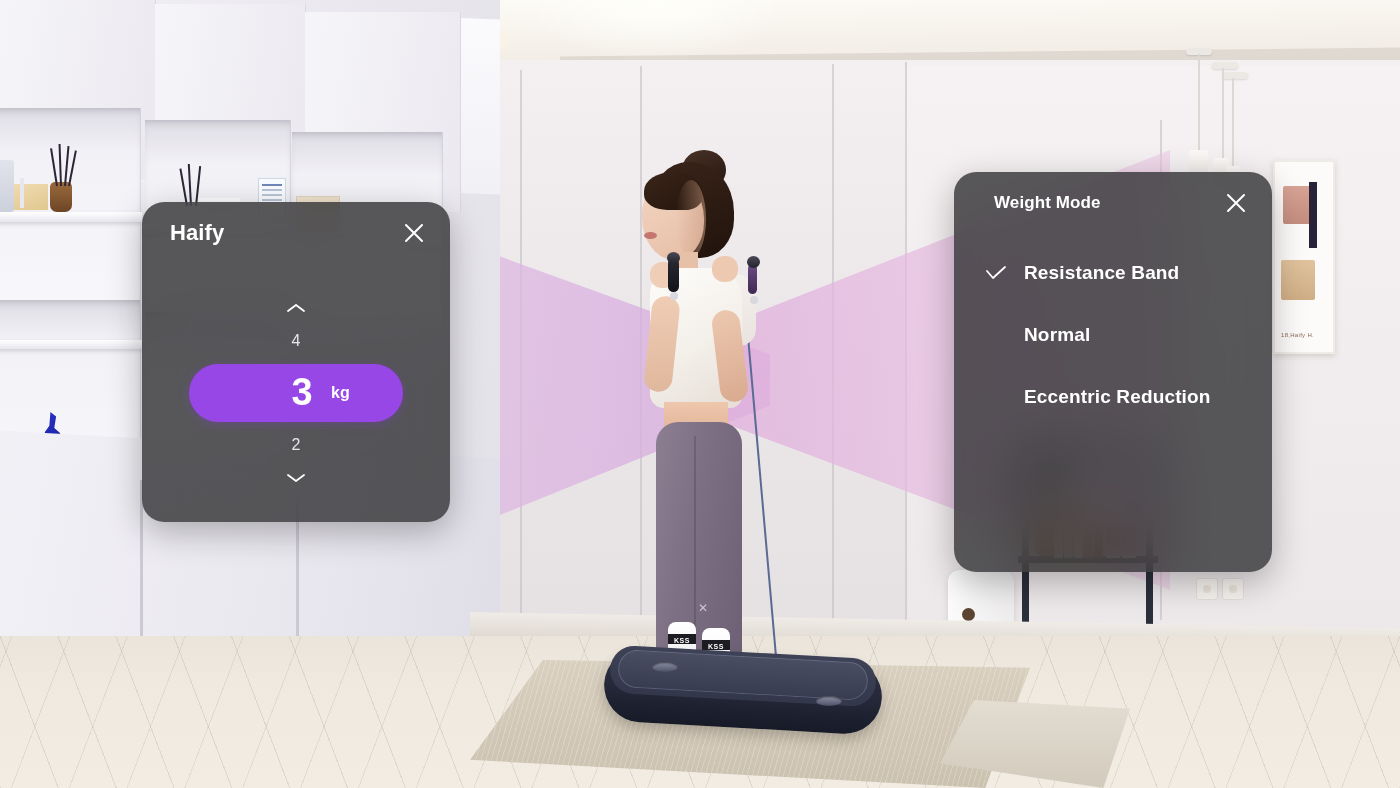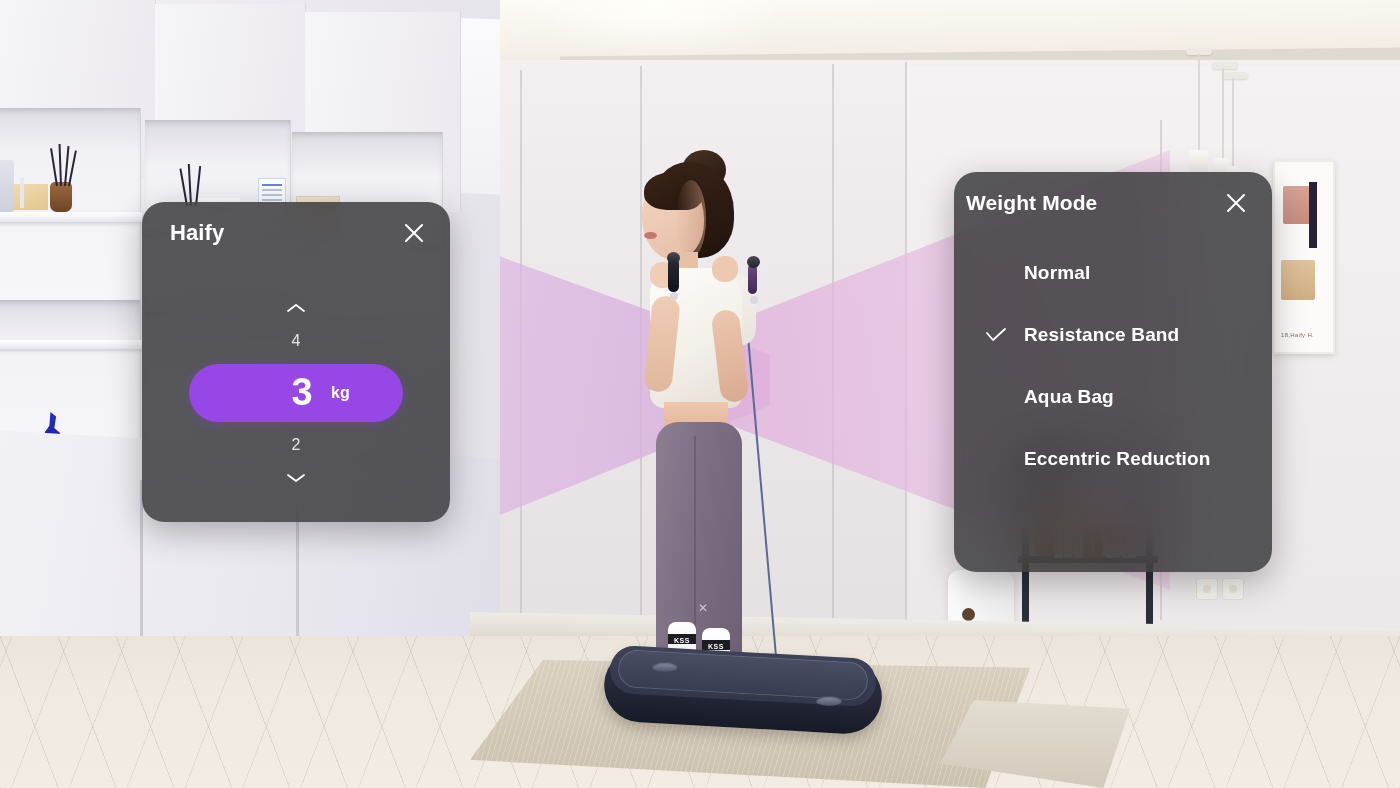--- a/index.html
+++ b/index.html
@@ -323,21 +323,21 @@
   #mode-panel   { left:954px; top:172px; width:318px; height:400px; }
 
   .panel-header {
     position:absolute; left:0; top:0; right:0; height:62px;
     display:flex; align-items:center; justify-content:space-between;
   }
   .panel-title {
     font-size:22px; font-weight:bold; letter-spacing:.1px; color:#ffffff;
     margin-left:28px;
   }
-  #mode-panel .panel-title { margin-left:12px; font-size:21px; }
+  #mode-panel .panel-title { margin-left:40px; font-size:17px; }
   .close-btn {
     width:40px; height:40px; margin-right:16px;
     display:flex; align-items:center; justify-content:center;
     cursor:pointer; border-radius:50%;
   }
   .close-btn svg { display:block; }
 
   
   .stepper {
     position:absolute; left:0; right:0; top:62px; bottom:0;
@@ -590,32 +590,29 @@
       <div class="panel-title">Weight Mode</div>
       <div class="close-btn">
         <svg width="22" height="22" viewBox="0 0 22 22" aria-hidden="true">
           <path d="M3 3 L19 19 M19 3 L3 19" stroke="#ffffff" stroke-width="2" stroke-linecap="round"></path>
         </svg>
       </div>
     </div>
 
     <div class="mode-list">
       <div class="mode-item">
-        <span class="mode-label">Normal</span>
-      </div>
-      <div class="mode-item">
         <span class="mode-check">
           <svg width="22" height="16" viewBox="0 0 22 16" aria-hidden="true">
             <path d="M2 6 L8 13 L20 2" stroke="#ffffff" stroke-width="1.8" fill="none" stroke-linecap="round" stroke-linejoin="round"></path>
           </svg>
         </span>
         <span class="mode-label">Resistance Band</span>
       </div>
       <div class="mode-item">
-        <span class="mode-label">Aqua Bag</span>
+        <span class="mode-label">Normal</span>
       </div>
       <div class="mode-item">
         <span class="mode-label">Eccentric Reduction</span>
       </div>
     </div>
   </div>
 
 </div>
 
 </body></html>

